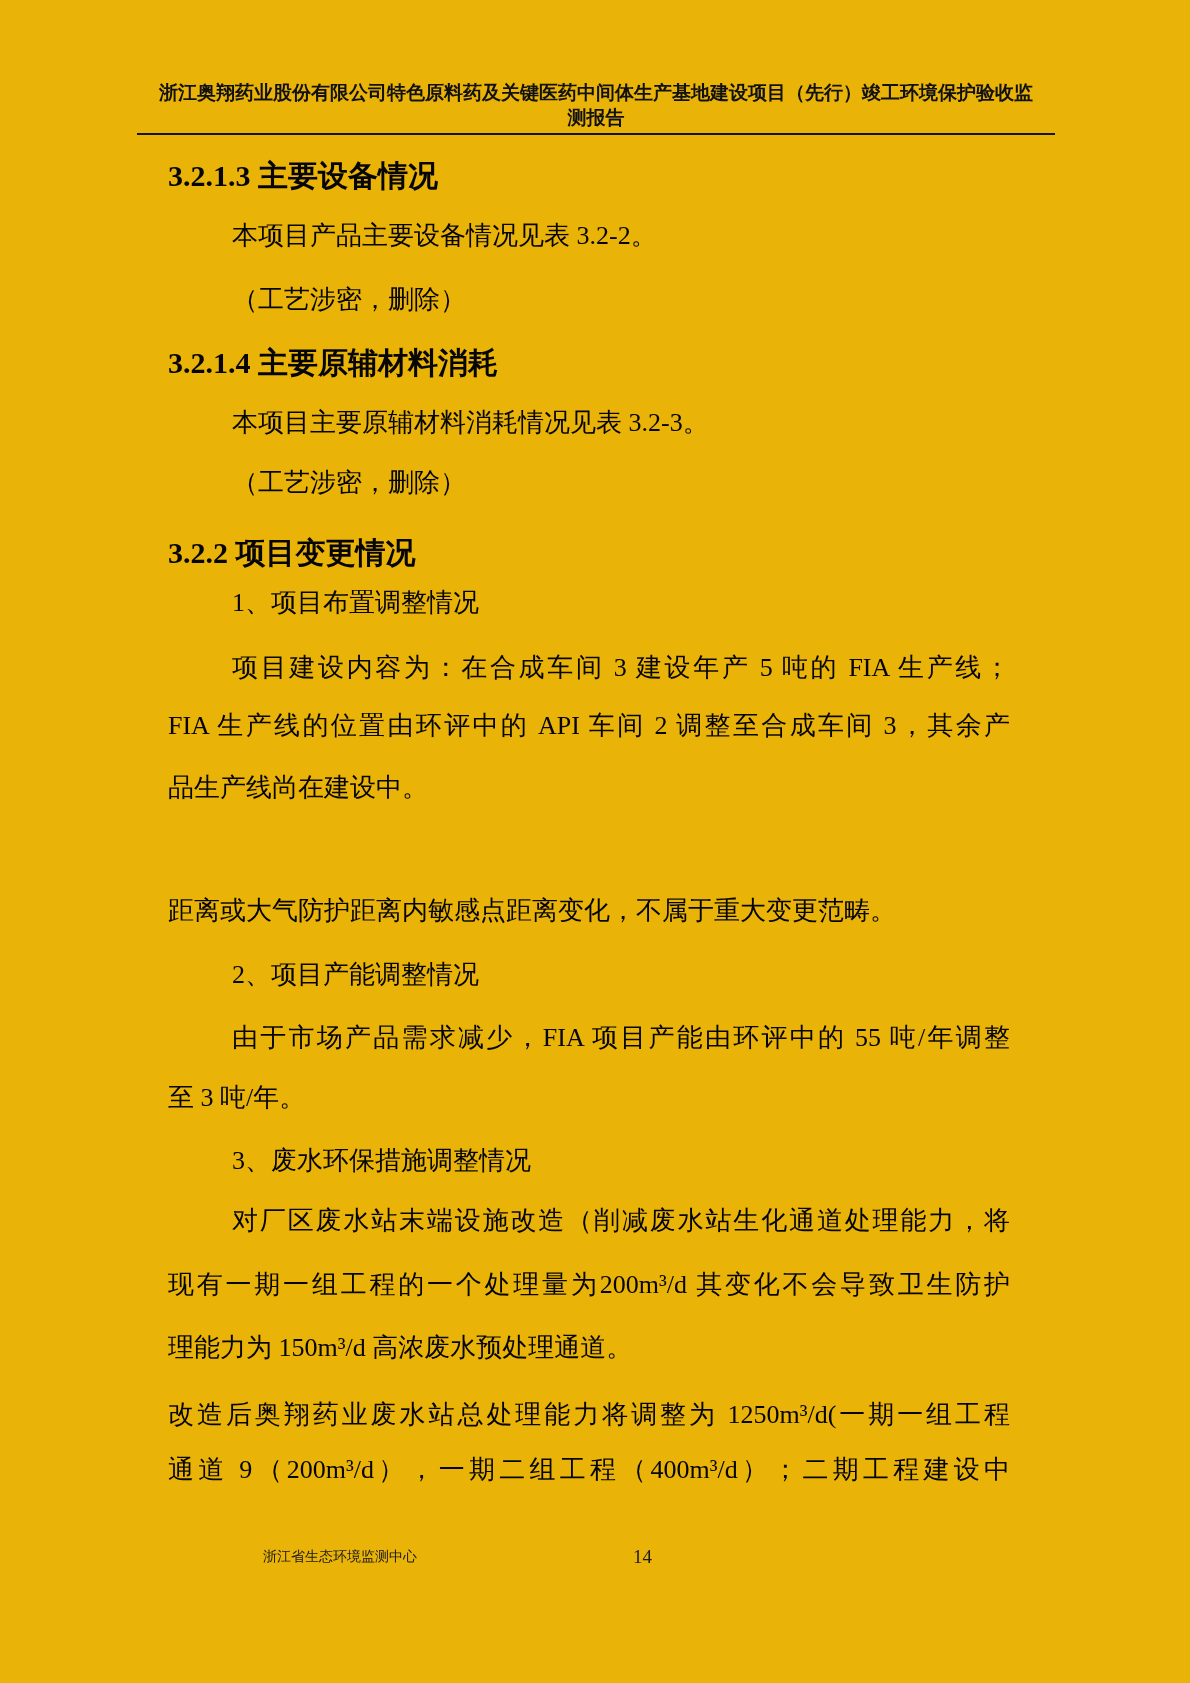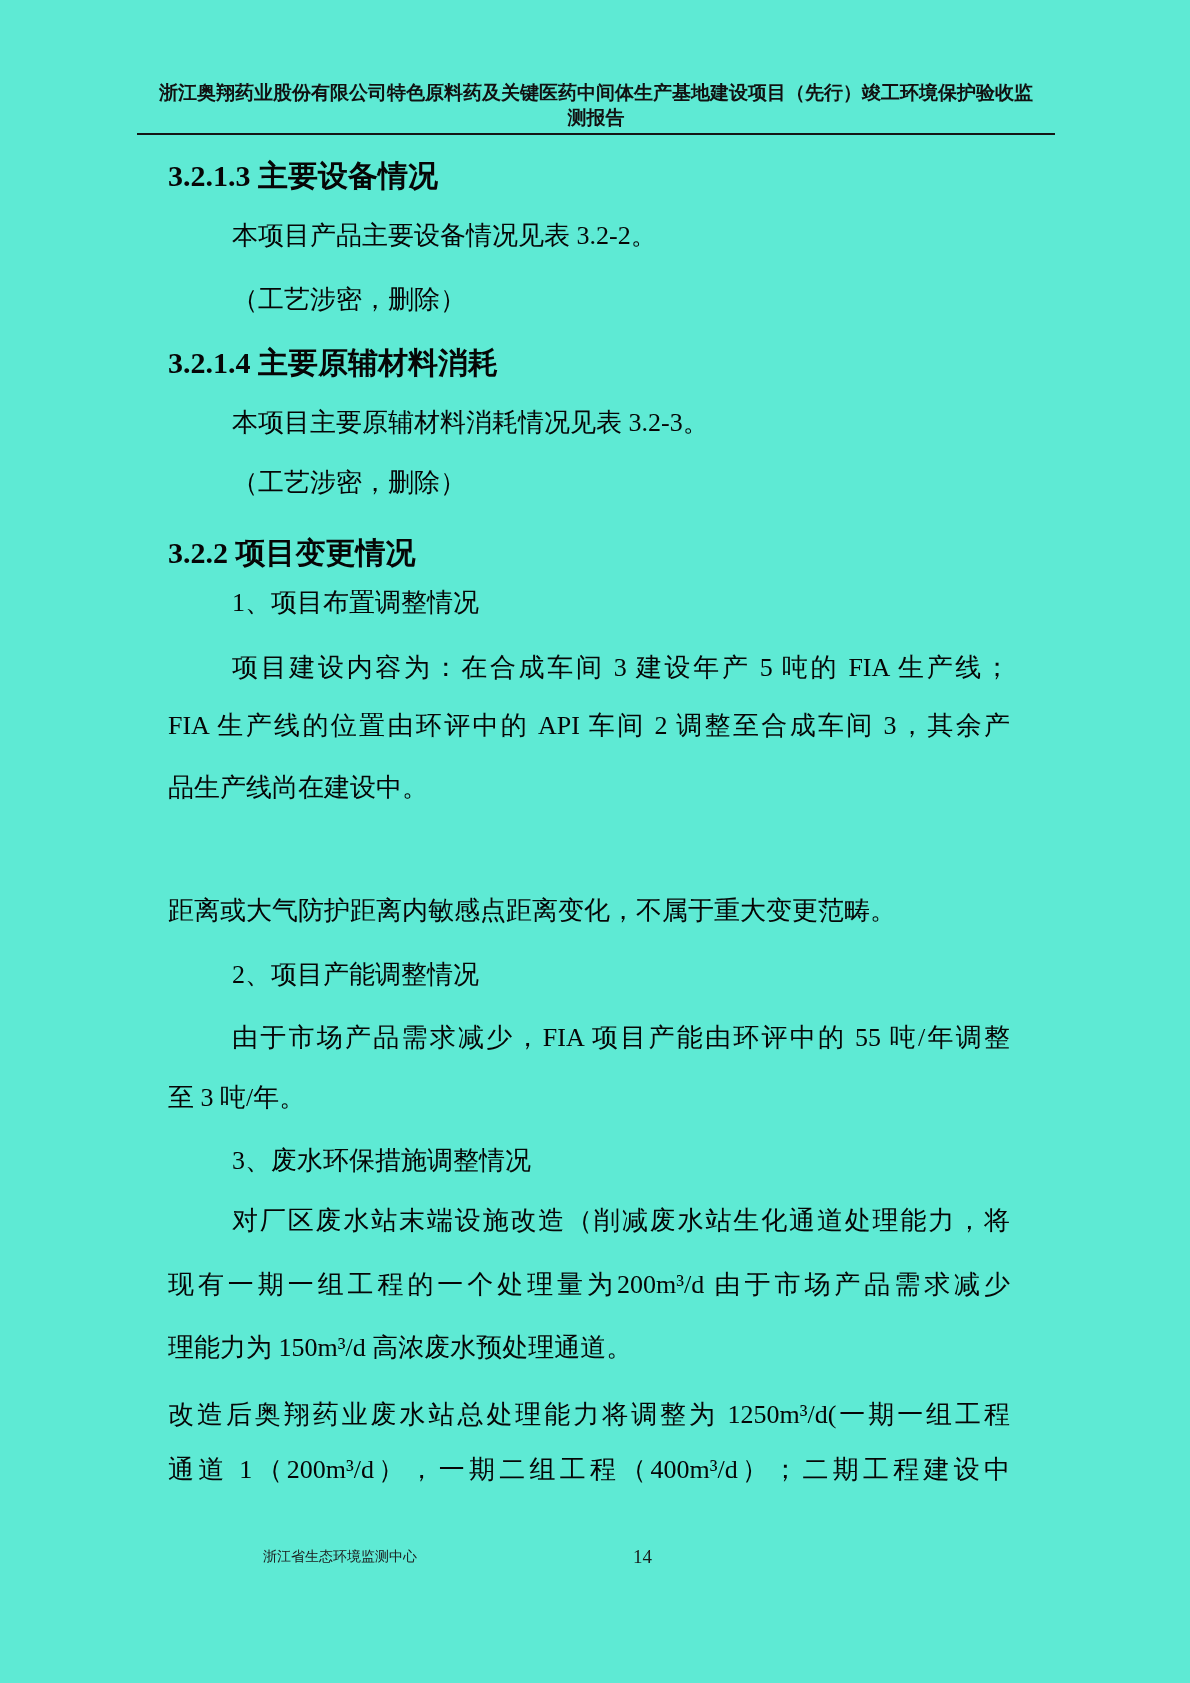--- a/index.html
+++ b/index.html
@@ -4,21 +4,21 @@
 <style>
   html, body {
     margin: 0;
     padding: 0;
     background: #ffffff;
   }
   .page {
     position: relative;
     width: 1190px;
     height: 1683px;
-    background: #5eead4;
+    background: #eab308;
     font-family: "Liberation Serif", "DejaVu Serif", serif;
     color: #000000;
     overflow: hidden;
   }
   .doc-header {
     position: absolute;
     left: 137px;
     top: 80px;
     width: 918px;
     text-align: center;
@@ -102,22 +102,22 @@
   <div class="block flush" style="top:768px">品生产线尚在建设中。</div>
 
   <div class="block flush" style="top:891px">距离或大气防护距离内敏感点距离变化，不属于重大变更范畴。</div>
 
   <div class="block indent" style="top:955px">2、项目产能调整情况</div>
   <div class="block indent stretch" style="top:1018px">由于市场产品需求减少，FIA 项目产能由环评中的 55 吨/年调整</div>
   <div class="block flush" style="top:1078px">至 3 吨/年。</div>
 
   <div class="block indent" style="top:1141px">3、废水环保措施调整情况</div>
   <div class="block indent stretch" style="top:1201px">对厂区废水站末端设施改造（削减废水站生化通道处理能力，将</div>
-  <div class="block flush stretch" style="top:1265px">现有一期一组工程的一个处理量为200m³/d 由于市场产品需求减少</div>
+  <div class="block flush stretch" style="top:1265px">现有一期一组工程的一个处理量为200m³/d 其变化不会导致卫生防护</div>
   <div class="block flush" style="top:1328px">理能力为 150m³/d 高浓废水预处理通道。</div>
 
   <div class="block flush stretch" style="top:1395px">改造后奥翔药业废水站总处理能力将调整为 1250m³/d(一期一组工程</div>
-  <div class="block flush stretch" style="top:1450px">通道 1（200m³/d），一期二组工程（400m³/d）；二期工程建设中</div>
+  <div class="block flush stretch" style="top:1450px">通道 9（200m³/d），一期二组工程（400m³/d）；二期工程建设中</div>
 
   <div class="doc-footer-org">浙江省生态环境监测中心</div>
   <div class="doc-footer-page">14</div>
 
 </div>
 
 </body></html>

